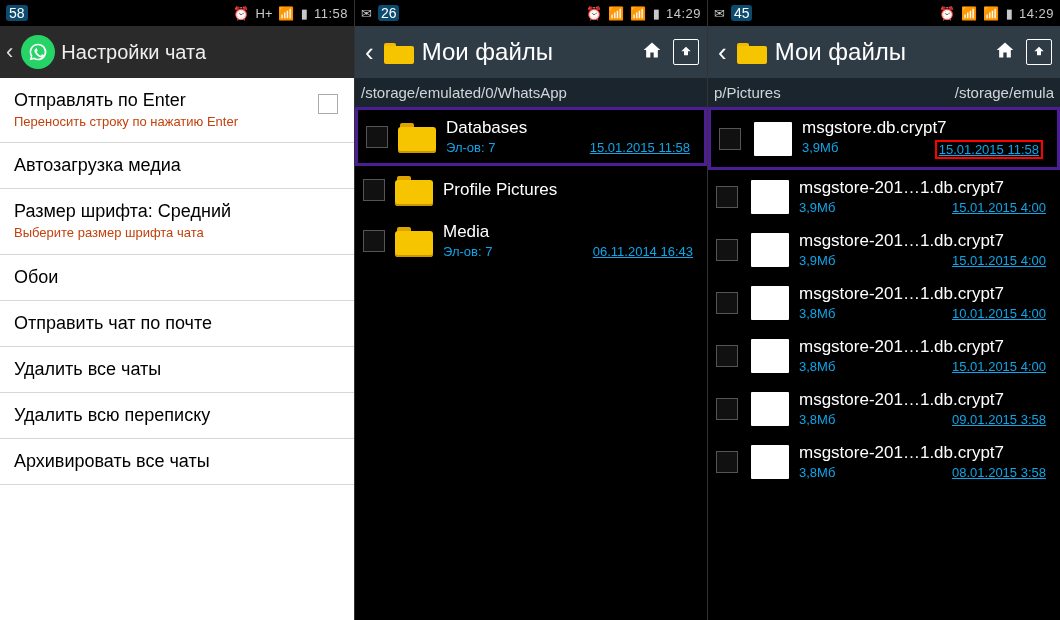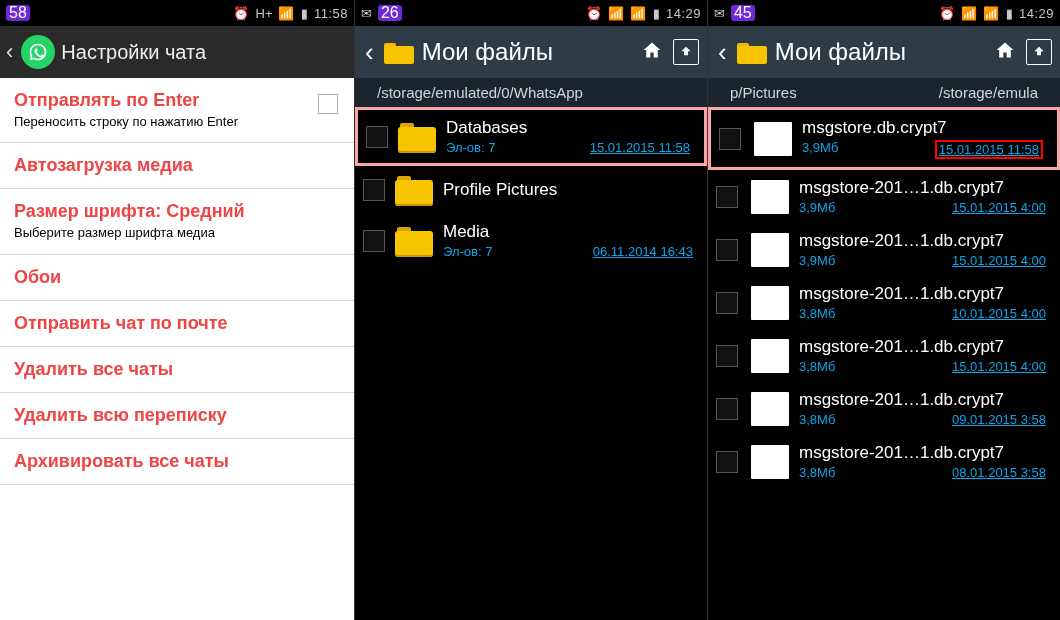--- a/index.html
+++ b/index.html
@@ -35,21 +35,21 @@
     display: flex;
     align-items: center;
     font-size: 13px;
     padding: 0 6px;
     gap: 6px;
   }
   .status .sp { flex: 1; }
   .status .badge {
     display:inline-flex; align-items:center; justify-content:center;
     min-width:18px; height:16px; padding:0 3px;
-    background:#6d28d9; border-radius:3px; font-size:16px; color:#fff;
+    background:#0c4a6e; border-radius:3px; font-size:14px; color:#fff;
   }
   .status .ico { font-size:13px; color:#c8c8c8; }
   .status .time { font-weight:400; letter-spacing:0.5px; }
 
   
   .titlebar1 {
     height: 52px;
     background: #2a2a2a;
     color: #eee;
     display:flex;
@@ -65,22 +65,22 @@
   .wa-icon svg { width:20px; height:20px; fill:#fff; }
   .chev-left { font-size:22px; color:#ddd; margin-right:2px; }
 
   
   .list1 { background:#fff; flex:1; overflow:hidden; }
   .item1 {
     padding: 12px 14px 12px 14px;
     border-bottom: 1px solid #d7d7d7;
     position: relative;
   }
-  .item1 .t { font-size:18px; color:#ef4444;font-weight:bold; }
-  .item1 .s { font-size:13px; color:#000000; margin-top:3px; line-height:1.25; }
+  .item1 .t { font-size:18px; color:#000000; }
+  .item1 .s { font-size:13px; color:#c2410c; margin-top:3px; line-height:1.25; }
   .item1 .cb {
     position:absolute; right:16px; top:16px;
     width:20px; height:20px; border:1px solid #aaa;
   }
   .hl-red {
     outline: 4px solid #ff0000;
     outline-offset: -4px;
   }
 
   
@@ -107,21 +107,21 @@
   }
   .titlebar2 .ttl { font-size:24px; flex:1; }
   .tb-icon { width:26px; text-align:center; font-size:18px; color:#fff; }
   .tb-home svg, .tb-up svg { width:20px; height:20px; fill:#fff; }
   .tb-up { border:1px solid #fff; border-radius:2px; padding:2px 4px; display:flex; align-items:center; justify-content:center; }
 
   .pathbar {
     background:#1b252d;
     color:#cfd6db;
     font-size:15px;
-    padding:6px 22px;
+    padding:6px 6px;
     white-space:nowrap;
   }
   .pathbar .seg { display:inline-block; }
   .pathbar .segR { float:right; }
 
   .files { flex:1; background:#000; overflow:hidden; }
   .frow {
     display:flex; align-items:center;
     padding:8px 10px 8px 8px;
     gap:10px;
@@ -150,21 +150,21 @@
   .frow .name {
     color:#fff; font-size:17px; white-space:nowrap; overflow:hidden; text-overflow:ellipsis;
   }
   .frow .sub {
     display:flex; justify-content:space-between;
     color:#0ea5e9; font-size:13px; margin-top:2px;
   }
   .frow .sub .r { flex:0 0 auto; margin-left:8px;text-decoration:underline; }
 
   .hl-red-row {
-    border: 3px solid #fca5a5;
+    border: 3px solid #4c1d95;
   }
   .hl-red-box {
     border: 2px solid #ff0000;
     display:inline-block;
     padding:0 2px;
   }
 </style>
 </head>
 <body>
 
@@ -193,21 +193,21 @@
         <div class="item1">
           <div class="t">Отправлять по Enter</div>
           <div class="s">Переносить строку по нажатию Enter</div>
           <span class="cb"></span>
         </div>
         <div class="item1">
           <div class="t">Автозагрузка медиа</div>
         </div>
         <div class="item1">
           <div class="t">Размер шрифта: Средний</div>
-          <div class="s">Выберите размер шрифта медиа</div>
+          <div class="s">Выберите размер шрифта чата</div>
         </div>
         <div class="item1">
           <div class="t">Обои</div>
         </div>
         <div class="item1">
           <div class="t">Отправить чат по почте</div>
         </div>
         <div class="item1">
           <div class="t">Удалить все чаты</div>
         </div>

